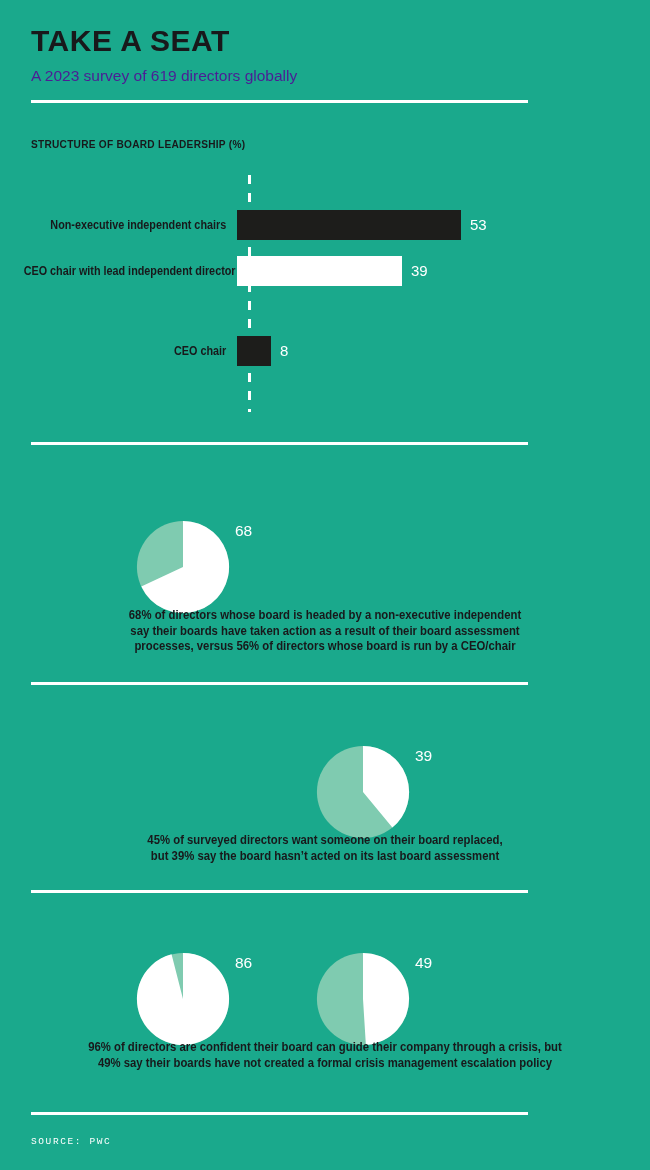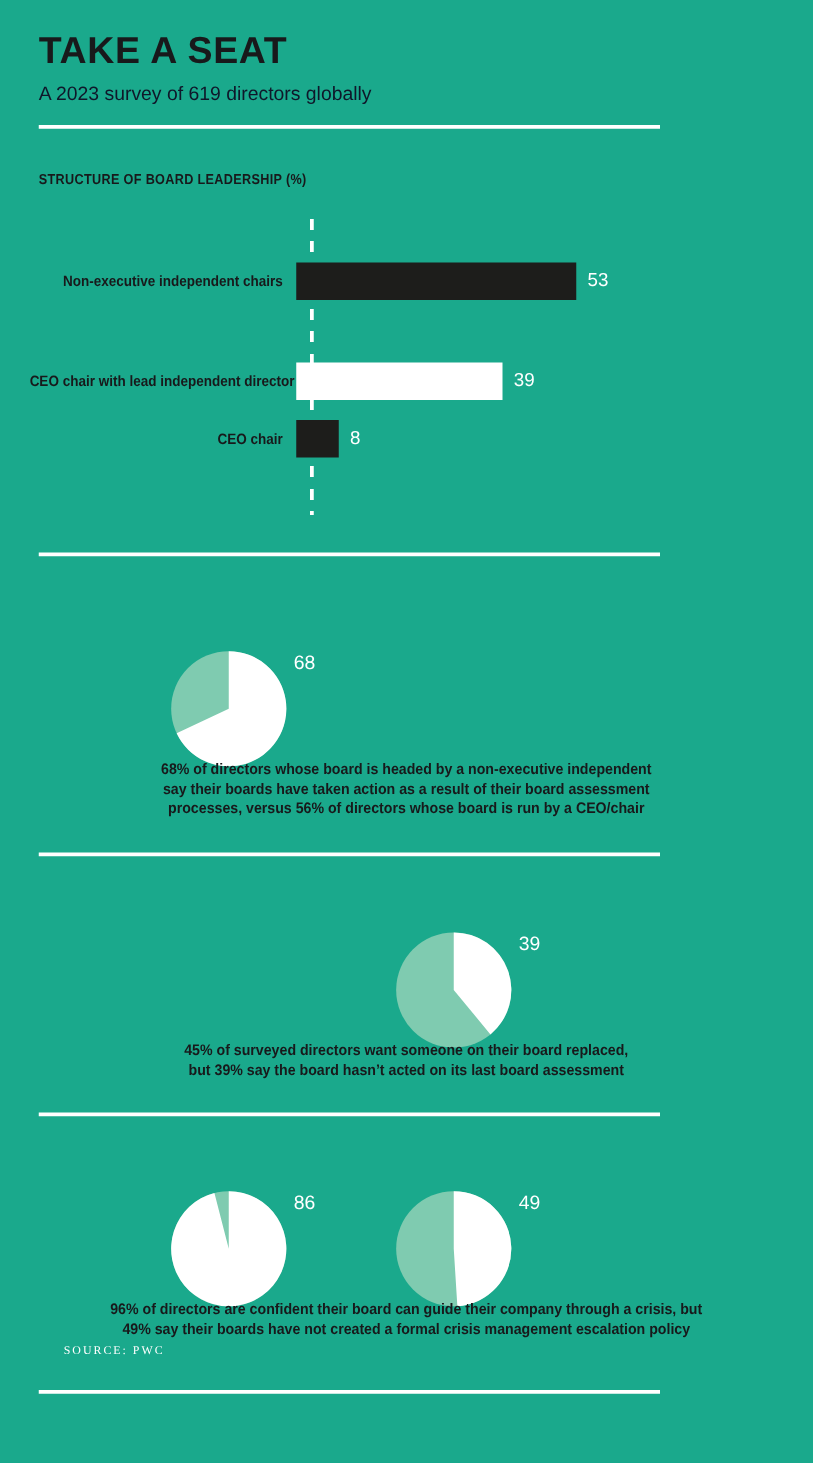--- a/index.html
+++ b/index.html
@@ -37,21 +37,21 @@
     letter-spacing: 0.5px;
     color: #18191b;
     line-height: 34px;
     margin: 0;
     white-space: nowrap;
   }
   .subtitle {
     font-family: "Liberation Sans", sans-serif;
     font-size: 15.5px;
     font-weight: normal;
-    color: #0f172a;
+    color: #4c1d95;
     line-height: 20px;
     margin: 8px 0 0 0;
     white-space: nowrap;
   }
 
   
   .rule {
     position: absolute;
     left: 31px;
     width: 497px;
@@ -103,21 +103,21 @@
   }
   .bar-row {
     position: absolute;
     left: 0;
     width: 650px;
     height: 30px;
     display: flex;
     align-items: center;
   }
   .bar-row-0 { top: 40px; }
-  .bar-row-1 { top: 120px; }
+  .bar-row-1 { top: 86px; }
   .bar-row-2 { top: 166px; }
 
   .bar-label {
     width: 237px;
     text-align: right;
     padding-right: 12px;
     box-sizing: border-box;
     font-family: "Liberation Sans Narrow", "Liberation Sans", sans-serif;
     font-size: 12px;
     font-weight: bold;
@@ -201,28 +201,27 @@
     color: #18191b;
     line-height: 15.5px;
     transform: scaleX(0.93);
   }
   .pie-caption div { white-space: nowrap; }
 
   
   .source {
     position: absolute;
     left: 31px;
-    top: 1076px;
-    font-family: Liberation Serif, serif;
+    top: 1136px;
+    font-family: Liberation Mono, monospace;
     font-size: 9.5px;
     font-weight: normal;
     letter-spacing: 1.6px;
     color: #ffffff;
     white-space: nowrap;
-    margin-left: 20px;
   }
 </style>
 </head>
 <body>
 
 <div class="page">
 
   <div class="header">
     <h1 class="title">TAKE A SEAT</h1>
     <p class="subtitle">A 2023 survey of 619 directors globally</p>

